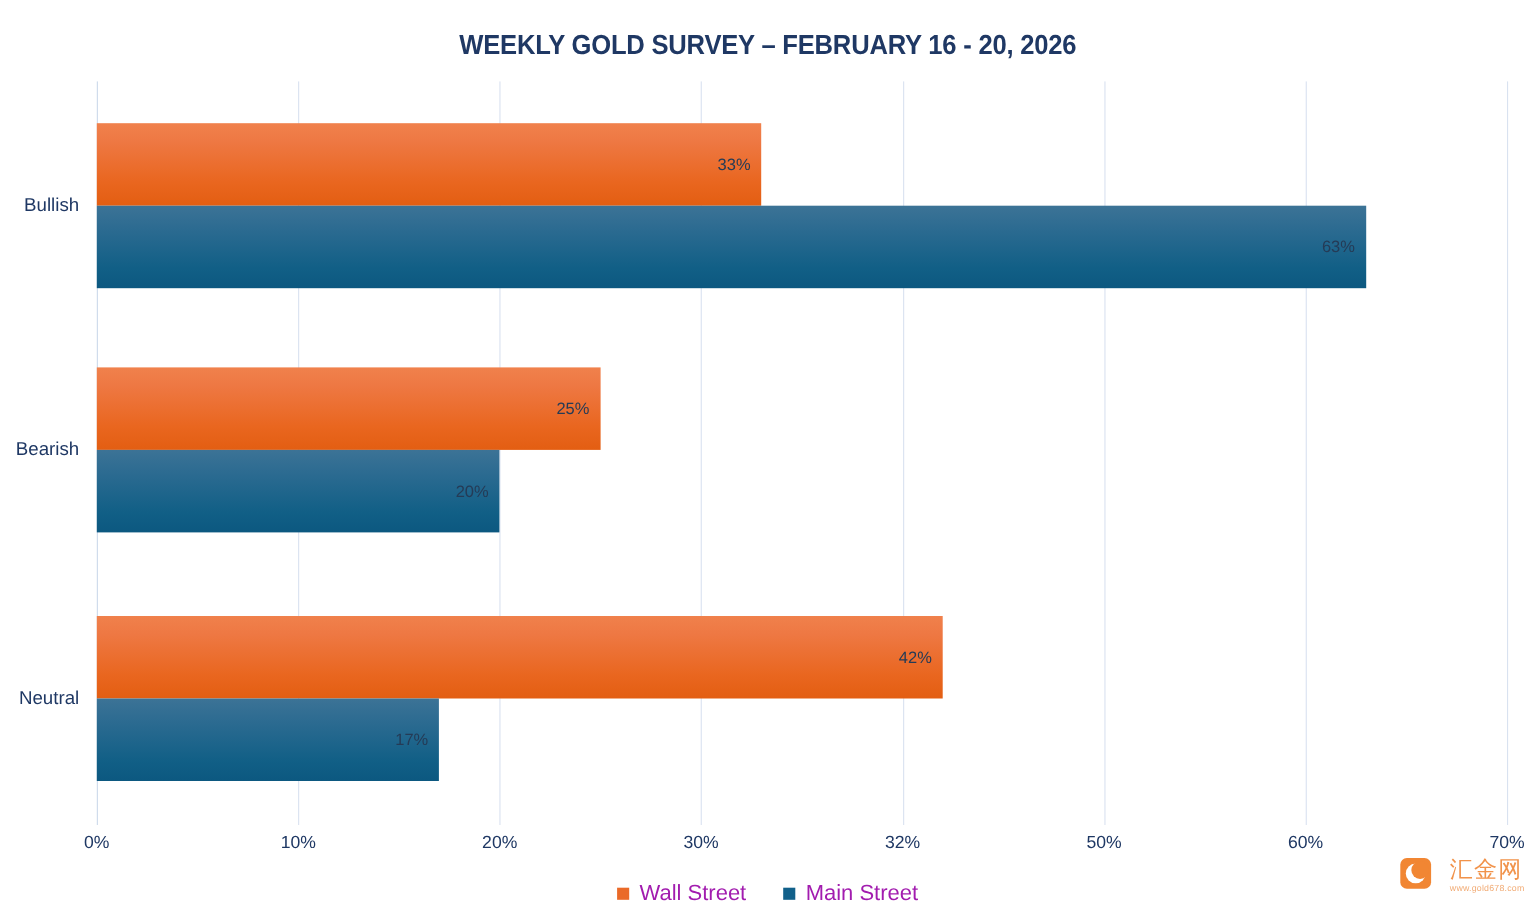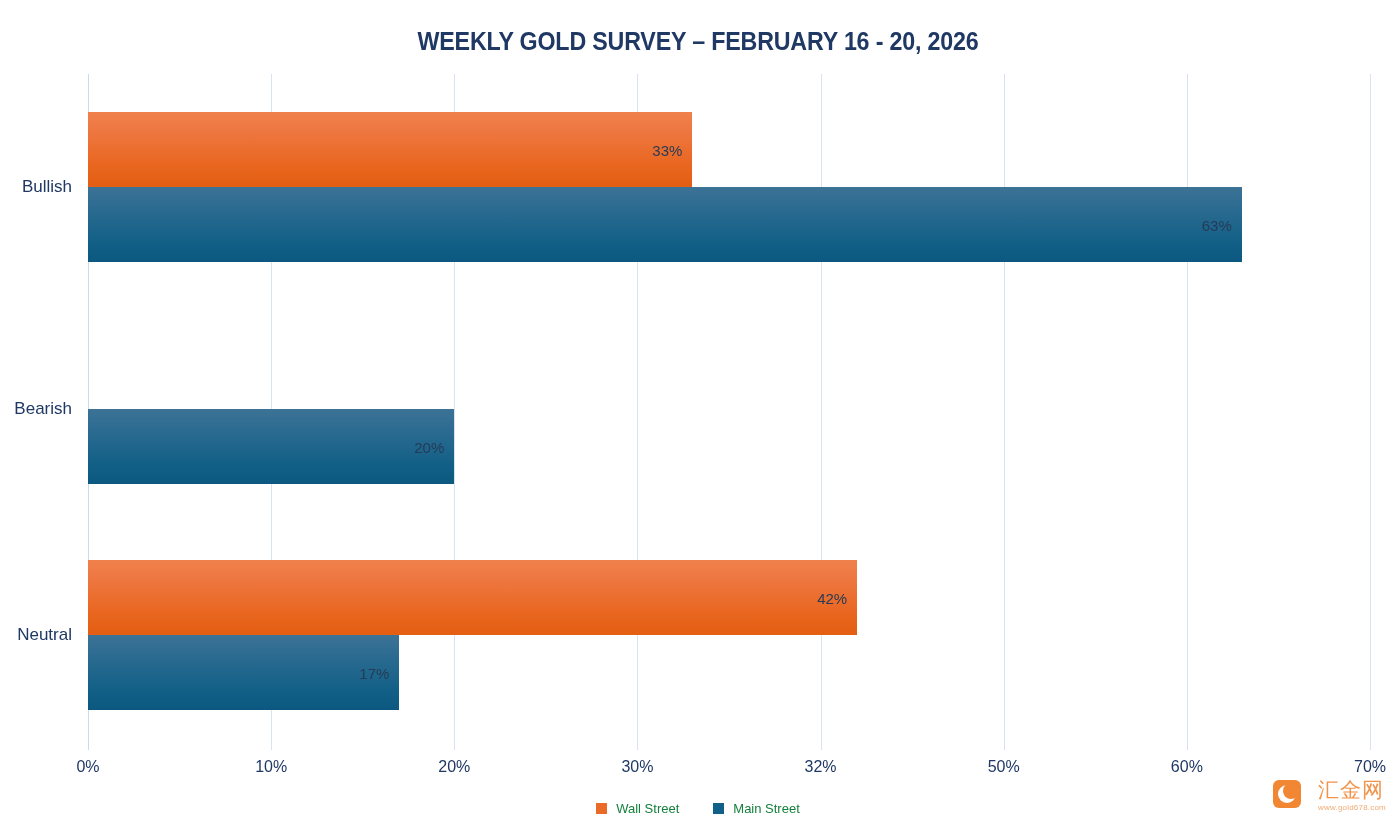--- a/index.html
+++ b/index.html
@@ -146,22 +146,22 @@
     gap: 9px;
   }
   .legend-swatch {
     width: 11px;
     height: 11px;
     display: block;
   }
   .legend-swatch.series-wall { background: #EA6A28; }
   .legend-swatch.series-main { background: #11608A; }
   .legend-text {
-    font-size: 13px;
-    color: #15803d;
+    font-size: 20px;
+    color: #a21caf;
     white-space: nowrap;
   }
 
   
   .watermark {
     position: absolute;
     left: 1273px;
     top: 780px;
     display: flex;
     align-items: flex-start;
@@ -236,20 +236,23 @@
         <div class="gridline" style="left: 1098.86px;"></div>
         <div class="gridline" style="left: 1282px;"></div>
       </div>
     <div class="bars-layer">
         <div class="bar series-wall" style="top: 38px; width: 604.371px;">
           <span class="bar-label">33%</span>
         </div>
         <div class="bar series-main" style="top: 113px; width: 1153.8px;">
           <span class="bar-label">63%</span>
         </div>
+        <div class="bar series-wall" style="top: 260px; width: 457.857px;">
+          <span class="bar-label">25%</span>
+        </div>
         <div class="bar series-main" style="top: 335px; width: 366.286px;">
           <span class="bar-label">20%</span>
         </div>
         <div class="bar series-wall" style="top: 486px; width: 769.2px;">
           <span class="bar-label">42%</span>
         </div>
         <div class="bar series-main" style="top: 561px; width: 311.343px;">
           <span class="bar-label">17%</span>
         </div>
       </div>

